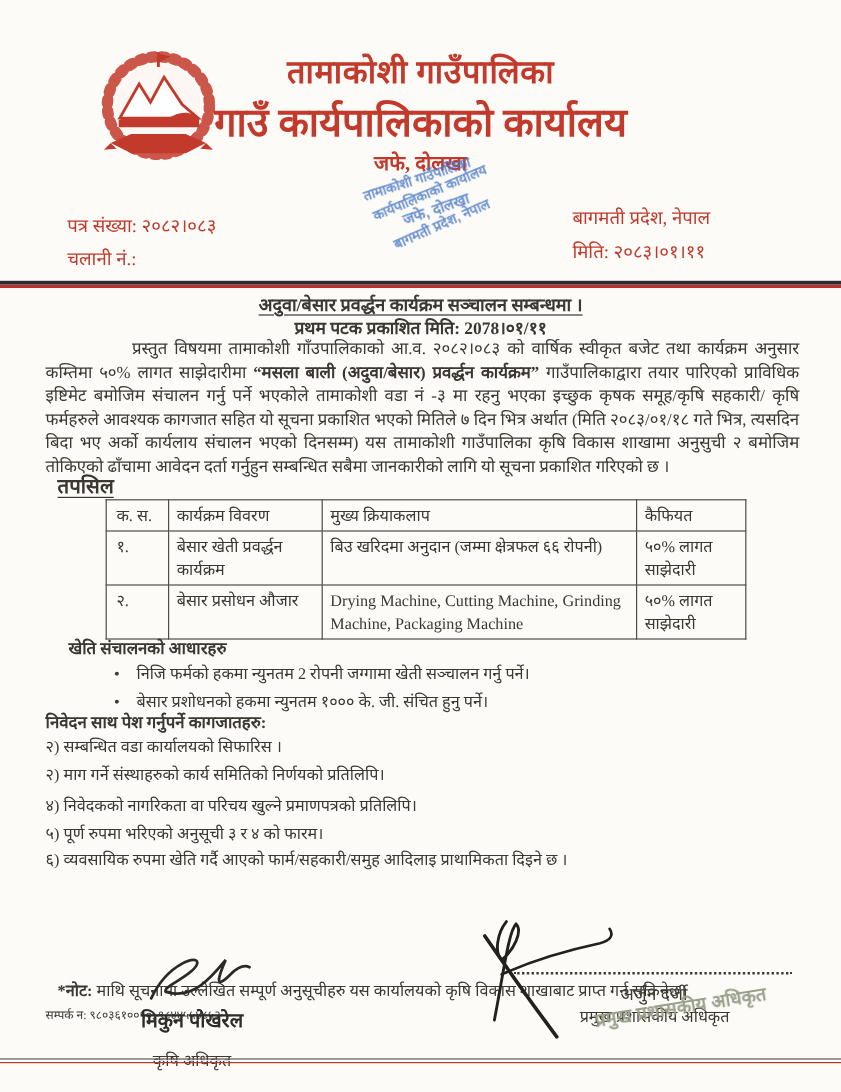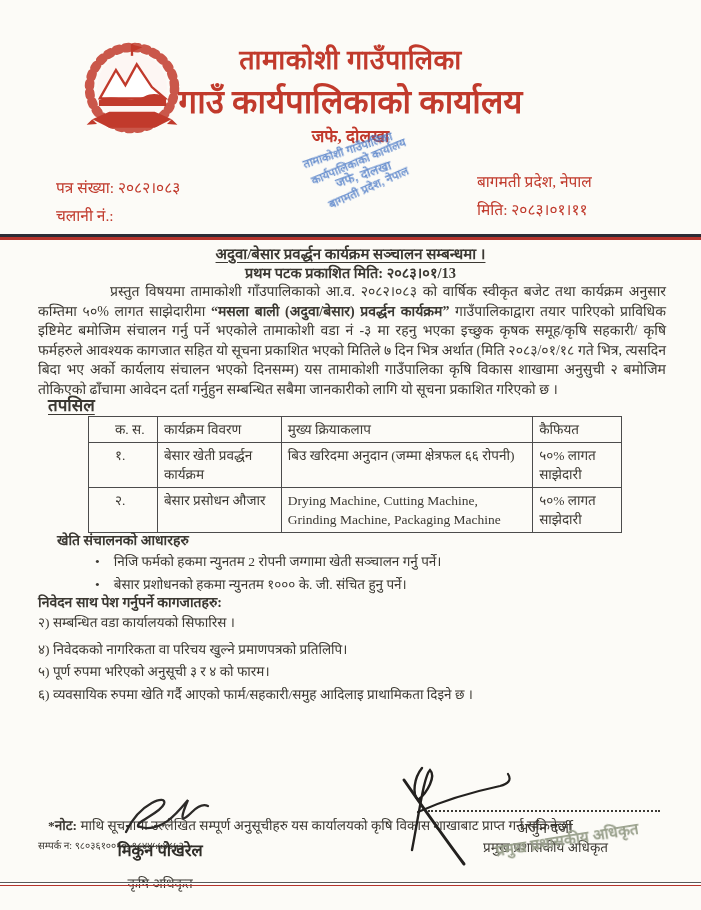--- a/index.html
+++ b/index.html
@@ -63,21 +63,21 @@
   
   .notice-table{left:88px;top:416px;width:534px;border-collapse:collapse;
     font-size:13.5px;color:#3b3832;}
   .notice-table td,.notice-table th{border:1px solid #4c4c4c;
     padding:3px 6px;vertical-align:top;font-weight:normal;text-align:left;
     line-height:19px;}
   .notice-table .c-sn{width:40px;}
   .notice-table .c-prog{width:124px;}
   .notice-table .c-act{width:272px;}
   .notice-table .c-rem{width:82px;}
-  .notice-table th.c-sn, .notice-table td.c-sn{text-align:left;padding-left:26px;}
+  .notice-table th.c-sn, .notice-table td.c-sn{text-align:left;padding-left:8px;}
 
   
   .basis-head{left:57px;top:530px;font-size:14px;font-weight:bold;}
   .bullets{left:95px;top:551px;width:560px;font-size:13.5px;line-height:22.5px;}
   .bullets div::before{content:"•";margin-right:14px;}
 
   
   .docs-head{left:38px;top:592px;font-size:14px;font-weight:bold;}
   .docs-list{left:38px;top:612px;width:630px;font-size:13.5px;line-height:22.6px;}
   .docs-list .doc-item{margin:0;}
@@ -136,21 +136,21 @@
   <div class="abs meta meta-ref">पत्र संख्या: २०८२।०८३</div>
   <div class="abs meta meta-chalani">चलानी नं.:</div>
   <div class="abs meta meta-province">बागमती प्रदेश, नेपाल</div>
   <div class="abs meta meta-date">मिति: २०८३।०१।११</div>
 
   <div class="abs rule-top"></div>
 
   <div class="abs subject">
     <span>अदुवा/बेसार प्रवर्द्धन कार्यक्रम सञ्चालन सम्बन्धमा ।</span>
   </div>
-  <div class="abs published">प्रथम पटक प्रकाशित मिति: २०८३।०१/13</div>
+  <div class="abs published">प्रथम पटक प्रकाशित मिति: 2078।०१/११</div>
 
   <div class="abs para"><span>प्रस्तुत विषयमा तामाकोशी गाँउपालिकाको आ.व. २०८२।०८३ को वार्षिक स्वीकृत बजेट तथा कार्यक्रम अनुसार कम्तिमा ५०% लागत साझेदारीमा </span><b>“मसला बाली (अदुवा/बेसार) प्रवर्द्धन कार्यक्रम”</b><span> गाउँपालिकाद्वारा तयार पारिएको प्राविधिक इष्टिमेट बमोजिम संचालन गर्नु पर्ने भएकोले तामाकोशी वडा नं -३ मा रहनु भएका इच्छुक कृषक समूह/कृषि सहकारी/ कृषि फर्महरुले आवश्यक कागजात सहित यो सूचना प्रकाशित भएको मितिले ७ दिन भित्र अर्थात (मिति २०८३/०१/१८ गते भित्र, त्यसदिन बिदा भए अर्को कार्यलाय संचालन भएको दिनसम्म) यस तामाकोशी गाउँपालिका कृषि विकास शाखामा अनुसुची २ बमोजिम तोकिएको ढाँचामा आवेदन दर्ता गर्नुहुन सम्बन्धित सबैमा जानकारीको लागि यो सूचना प्रकाशित गरिएको छ ।</span></div>
 
   <div class="abs tapasil">तपसिल</div>
 
   <table class="abs notice-table">
     <tbody>
         <tr>
       <th class="c-sn">क. स.</th>
       <th class="c-prog">कार्यक्रम विवरण</th>
@@ -174,20 +174,21 @@
 
   <div class="abs basis-head">खेति संचालनको आधारहरु</div>
   <div class="abs bullets">
     <div>निजि फर्मको हकमा न्युनतम 2 रोपनी जग्गामा खेती सञ्चालन गर्नु पर्ने।</div>
     <div>बेसार प्रशोधनको हकमा न्युनतम १००० के. जी. संचित हुनु पर्ने।</div>
   </div>
 
   <div class="abs docs-head">निवेदन साथ पेश गर्नुपर्ने कागजातहरु:</div>
   <div class="abs docs-list">
     <div class="doc-item">२) सम्बन्धित वडा कार्यालयको सिफारिस ।</div>
+    <div class="doc-item">२) माग गर्ने संस्थाहरुको कार्य समितिको निर्णयको प्रतिलिपि।</div>
     <div class="doc-gap"></div>
     <div class="doc-item">४) निवेदकको नागरिकता वा परिचय खुल्ने प्रमाणपत्रको प्रतिलिपि।</div>
     <div class="doc-item">५) पूर्ण रुपमा भरिएको अनुसूची ३ र ४ को फारम।</div>
     <div class="doc-item">६) व्यवसायिक रुपमा खेति गर्दै आएको फार्म/सहकारी/समुह आदिलाइ प्राथामिकता दिइने छ ।</div>
   </div>
   <div class="abs note-line"><b>*नोट:</b><span> माथि सूचनामा उल्लेखित सम्पूर्ण अनुसूचीहरु यस कार्यालयको कृषि विकास शाखाबाट प्राप्त गर्न सकिनेछ।</span></div>
   <div class="abs contact-line">सम्पर्क न: ९८०३६१००९०, ९८४४५५४८५२</div>
 
   <div class="abs sig-left-svg">
     <svg width="110" height="52" viewBox="0 0 110 52">

